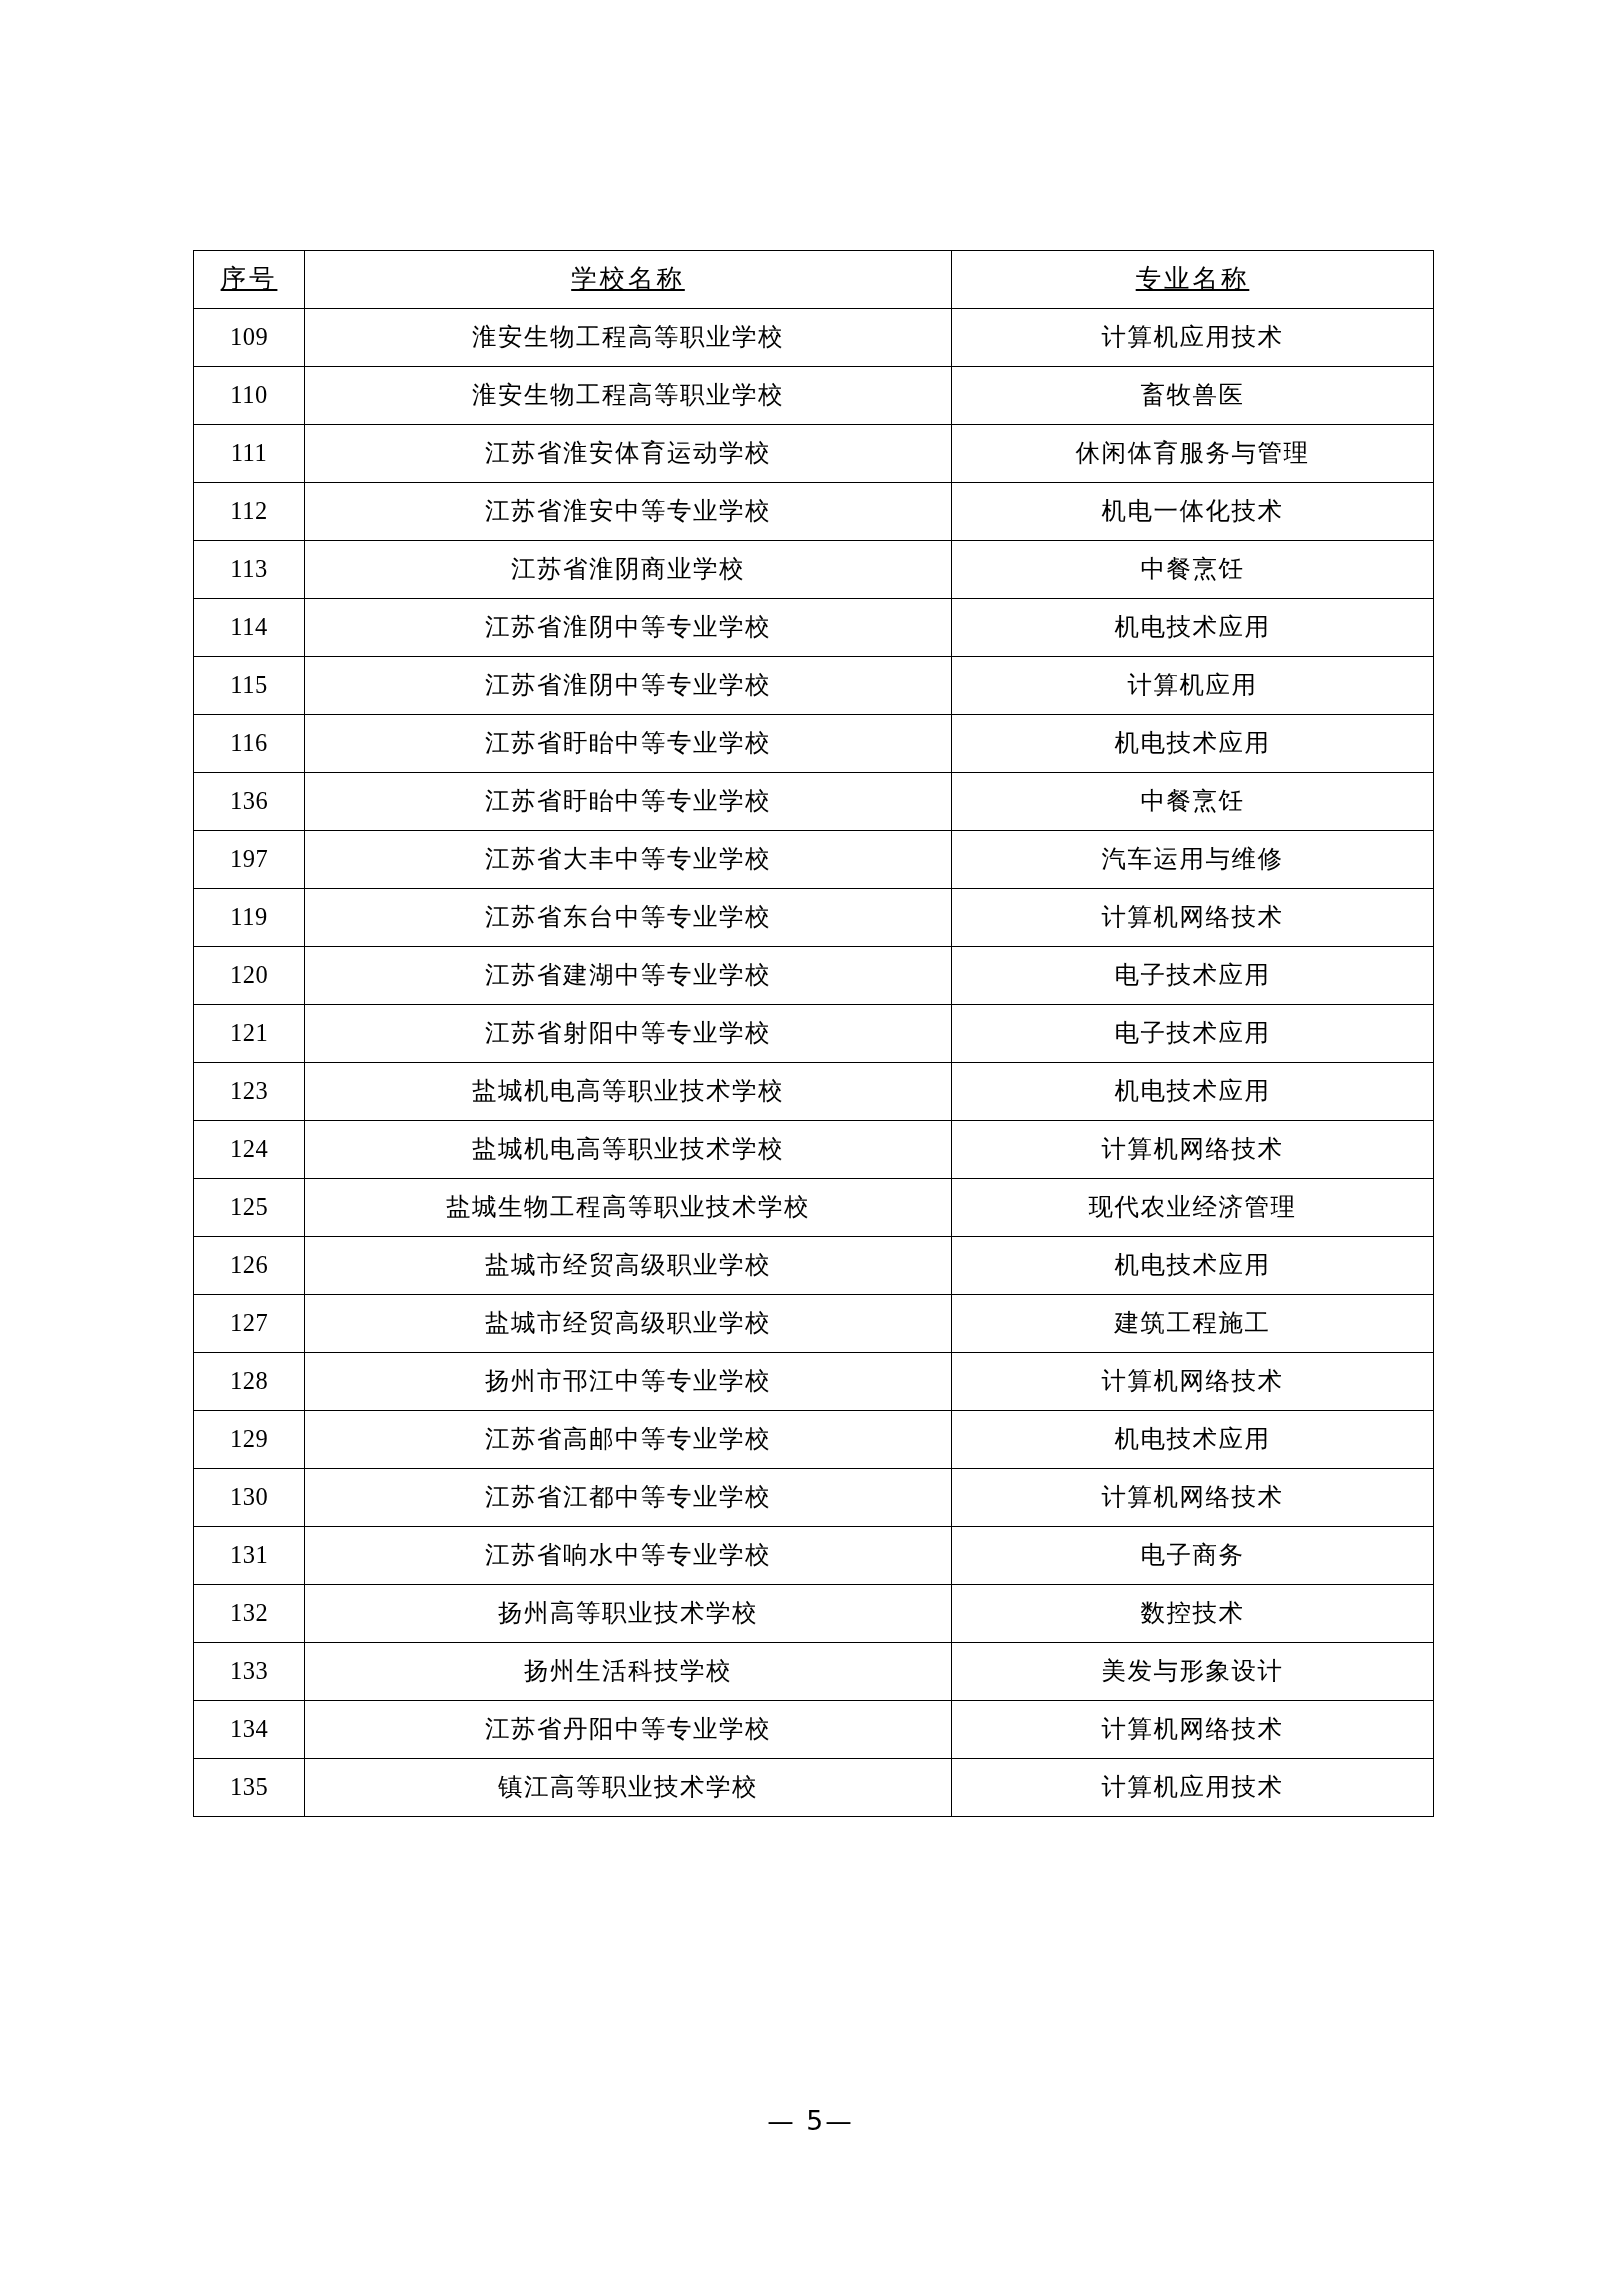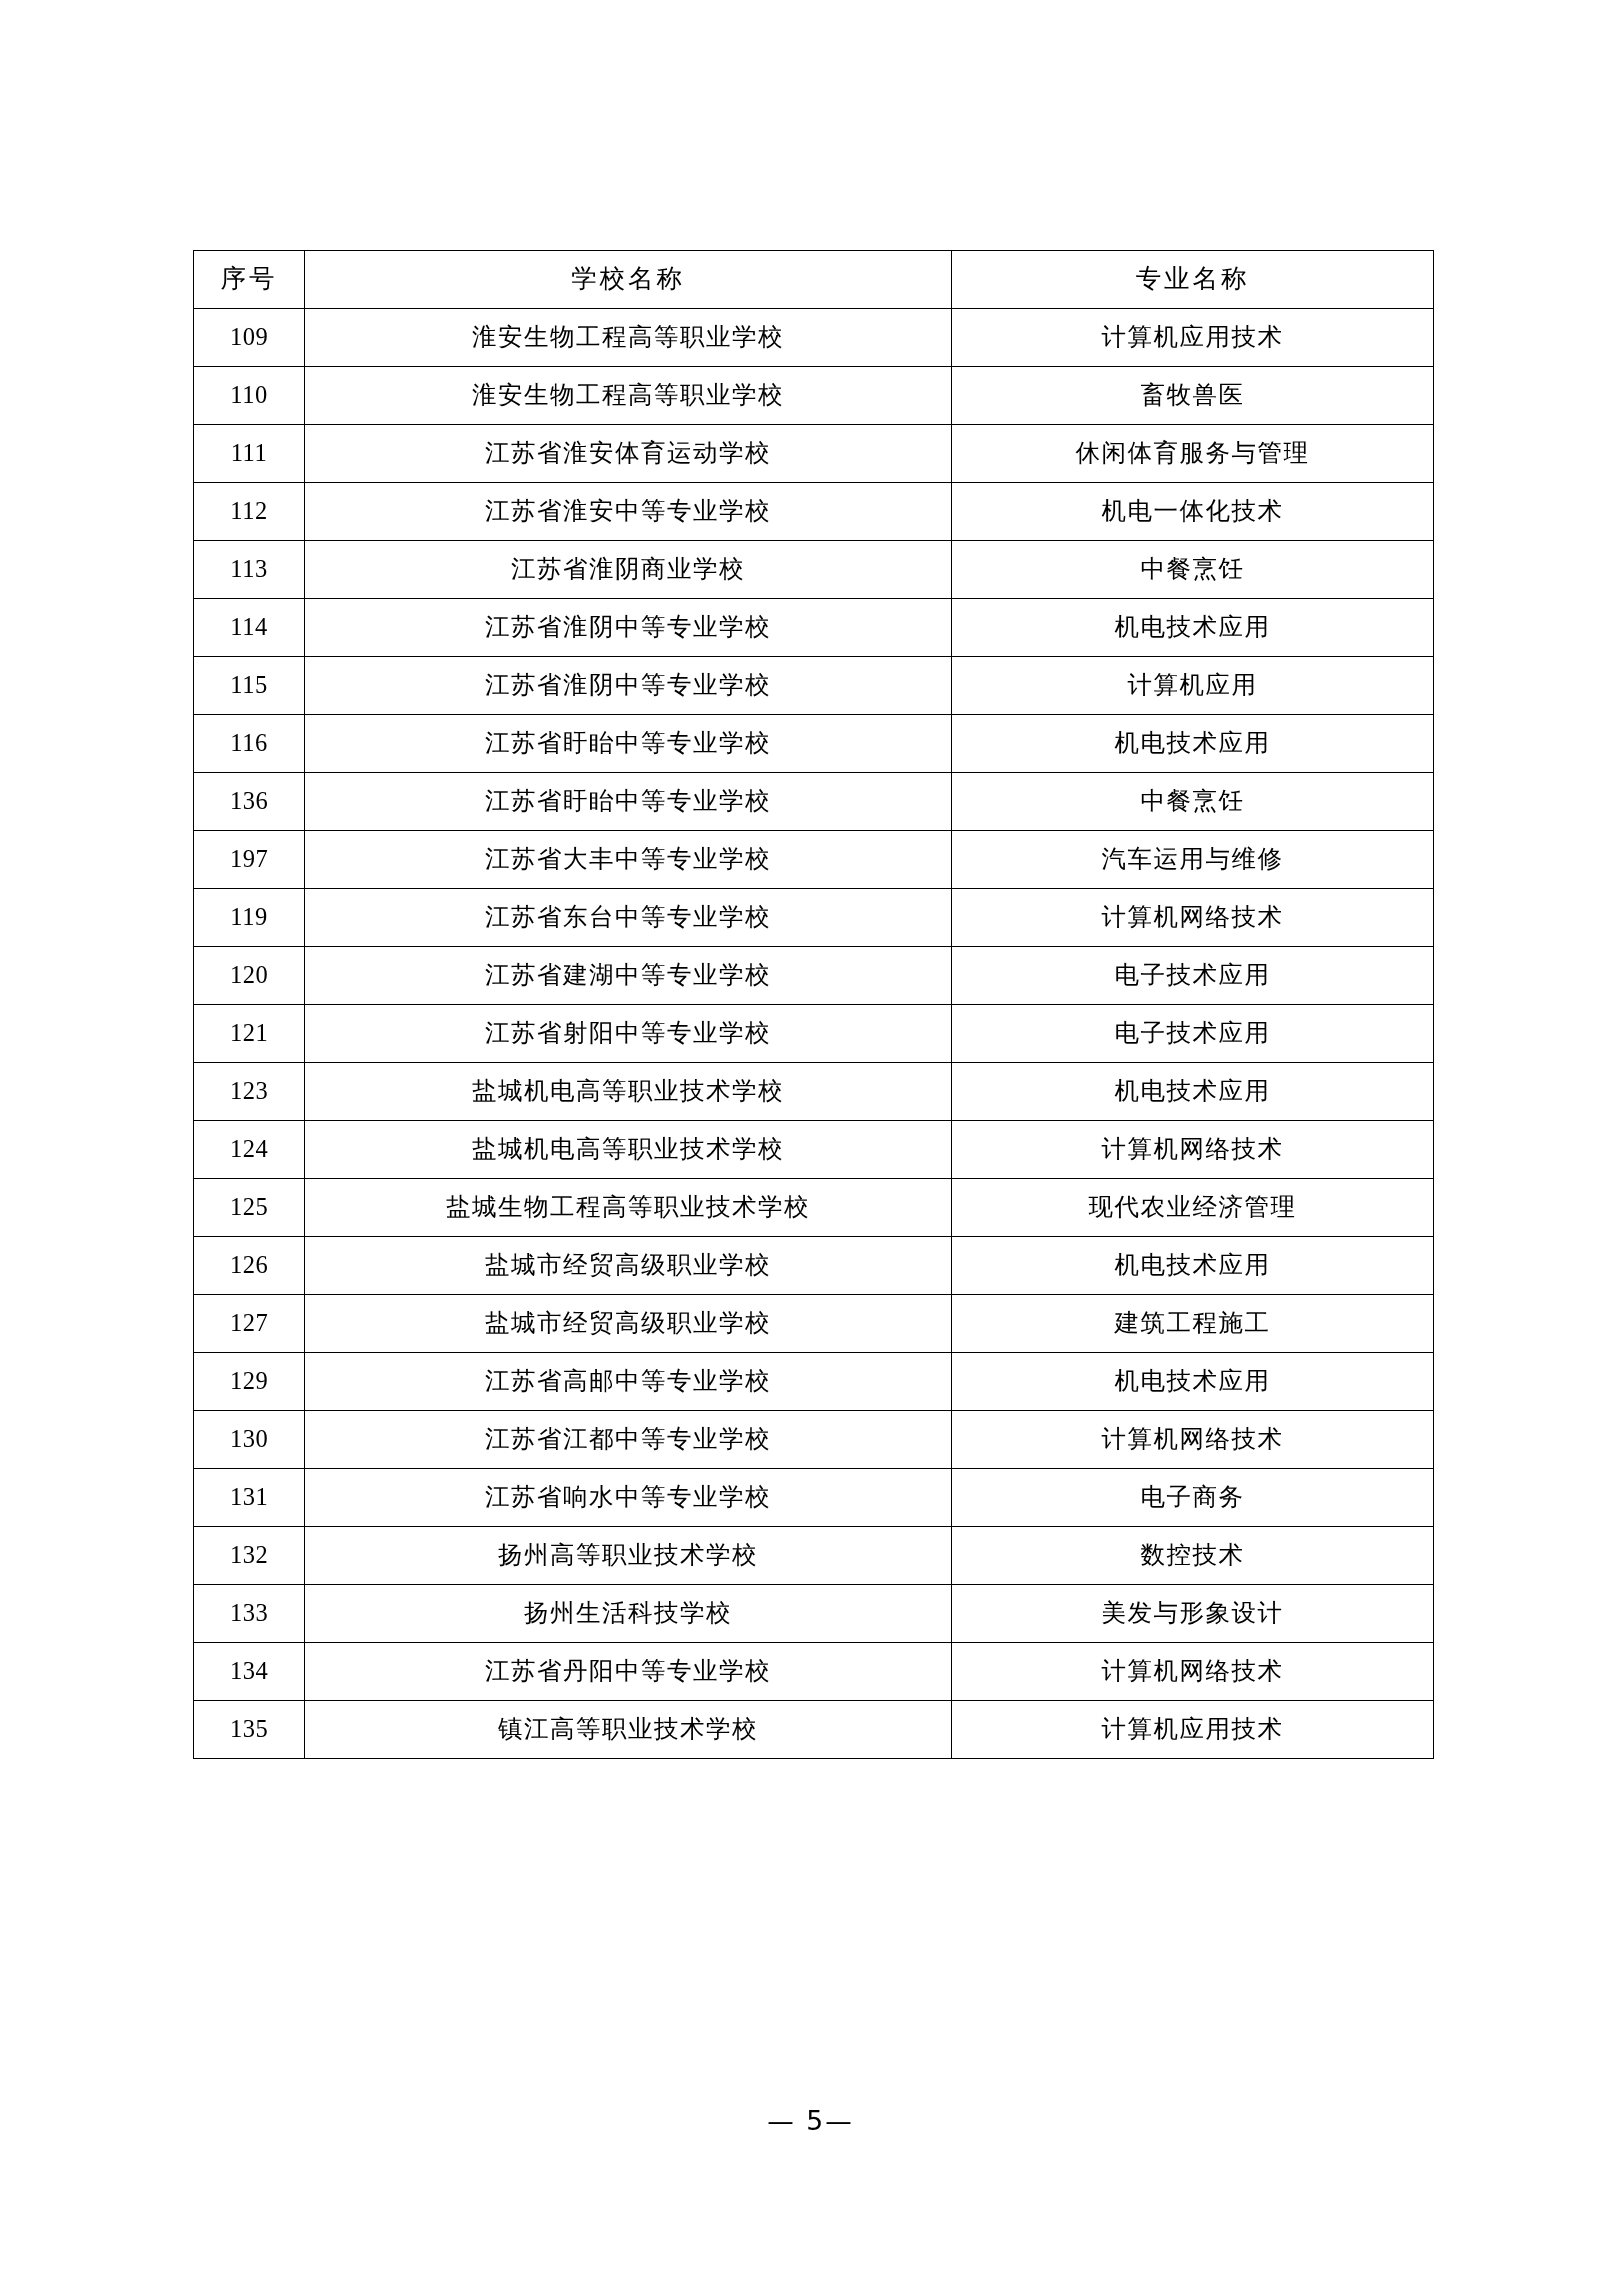--- a/index.html
+++ b/index.html
@@ -57,20 +57,21 @@
     letter-spacing: 0.5px;
   }
   td.cn, th.cn {
     font-family: "DejaVu Sans", "Liberation Sans", sans-serif;
     font-size: 23.5px;
     letter-spacing: 1.5px;
   }
   th.cn {
     font-size: 24.5px;
     letter-spacing: 2.9px;
+    text-decoration: underline;
   }
   .footer {
     position: absolute;
     left: 0;
     top: 2105px;
     width: 1621px;
     text-align: center;
     font-size: 26.5px;
     font-family: "DejaVu Sans", "Liberation Sans", sans-serif;
     letter-spacing: 2px;
@@ -179,20 +180,25 @@
             <td class="idx">126</td>
             <td class="cn">盐城市经贸高级职业学校</td>
             <td class="cn">机电技术应用</td>
           </tr>
           <tr>
             <td class="idx">127</td>
             <td class="cn">盐城市经贸高级职业学校</td>
             <td class="cn">建筑工程施工</td>
           </tr>
           <tr>
+            <td class="idx">128</td>
+            <td class="cn">扬州市邗江中等专业学校</td>
+            <td class="cn">计算机网络技术</td>
+          </tr>
+          <tr>
             <td class="idx">129</td>
             <td class="cn">江苏省高邮中等专业学校</td>
             <td class="cn">机电技术应用</td>
           </tr>
           <tr>
             <td class="idx">130</td>
             <td class="cn">江苏省江都中等专业学校</td>
             <td class="cn">计算机网络技术</td>
           </tr>
           <tr>

